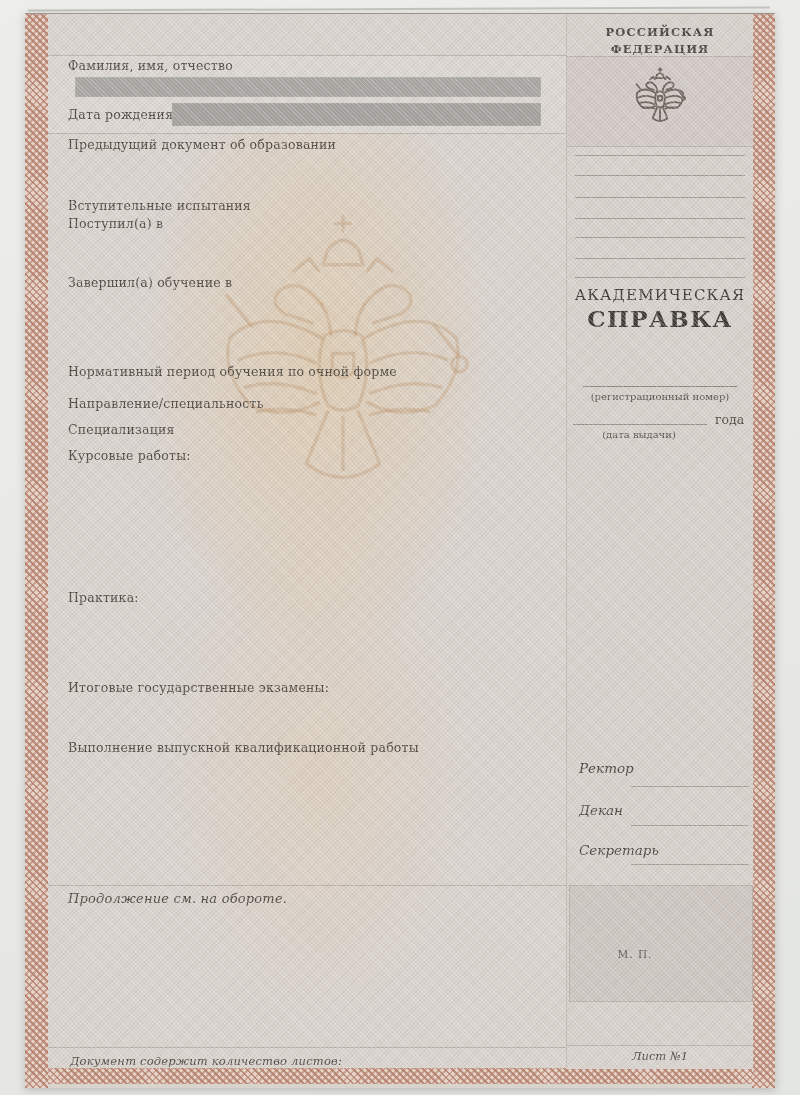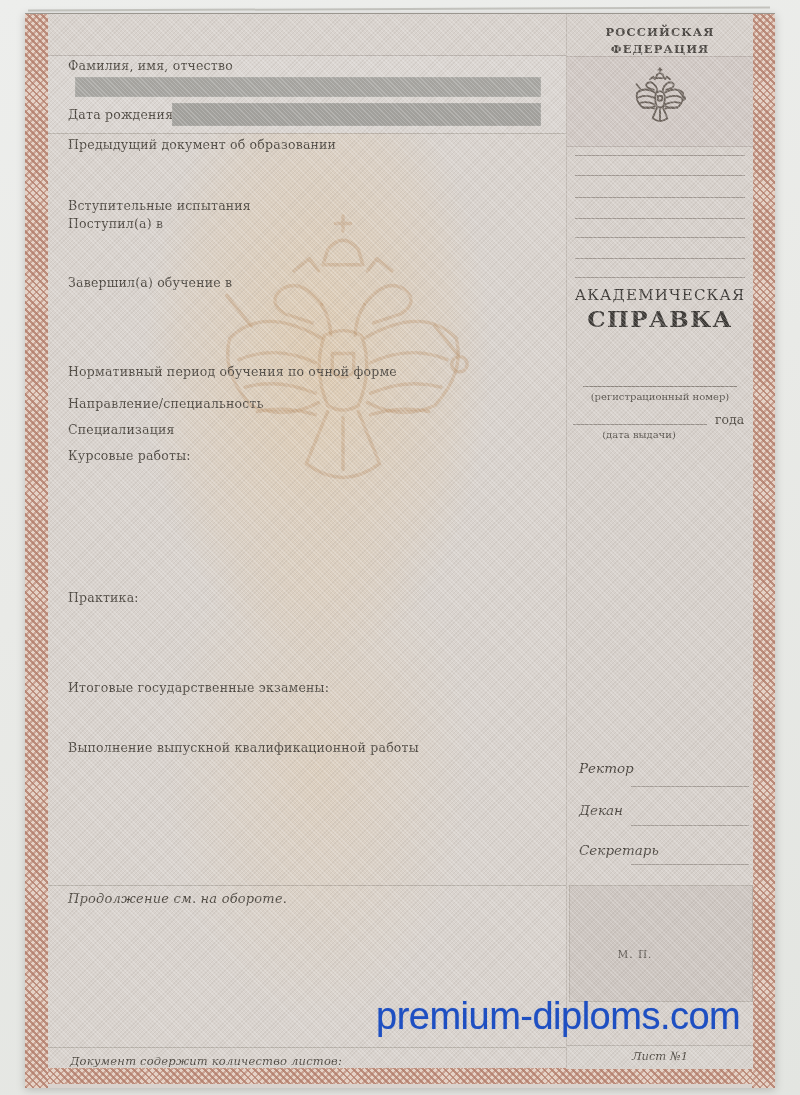--- a/index.html
+++ b/index.html
@@ -194,14 +194,13 @@
           <div class="mp-text">М. П.</div>
         </div>
 
         <div class="sheet-cell">
           <div class="sheet-num">Лист №1</div>
         </div>
       </div>
     </div>
   </div>
 
-  <div class="site-watermark">premium-diploms.com</div>
 </div>
 
 </body></html>

